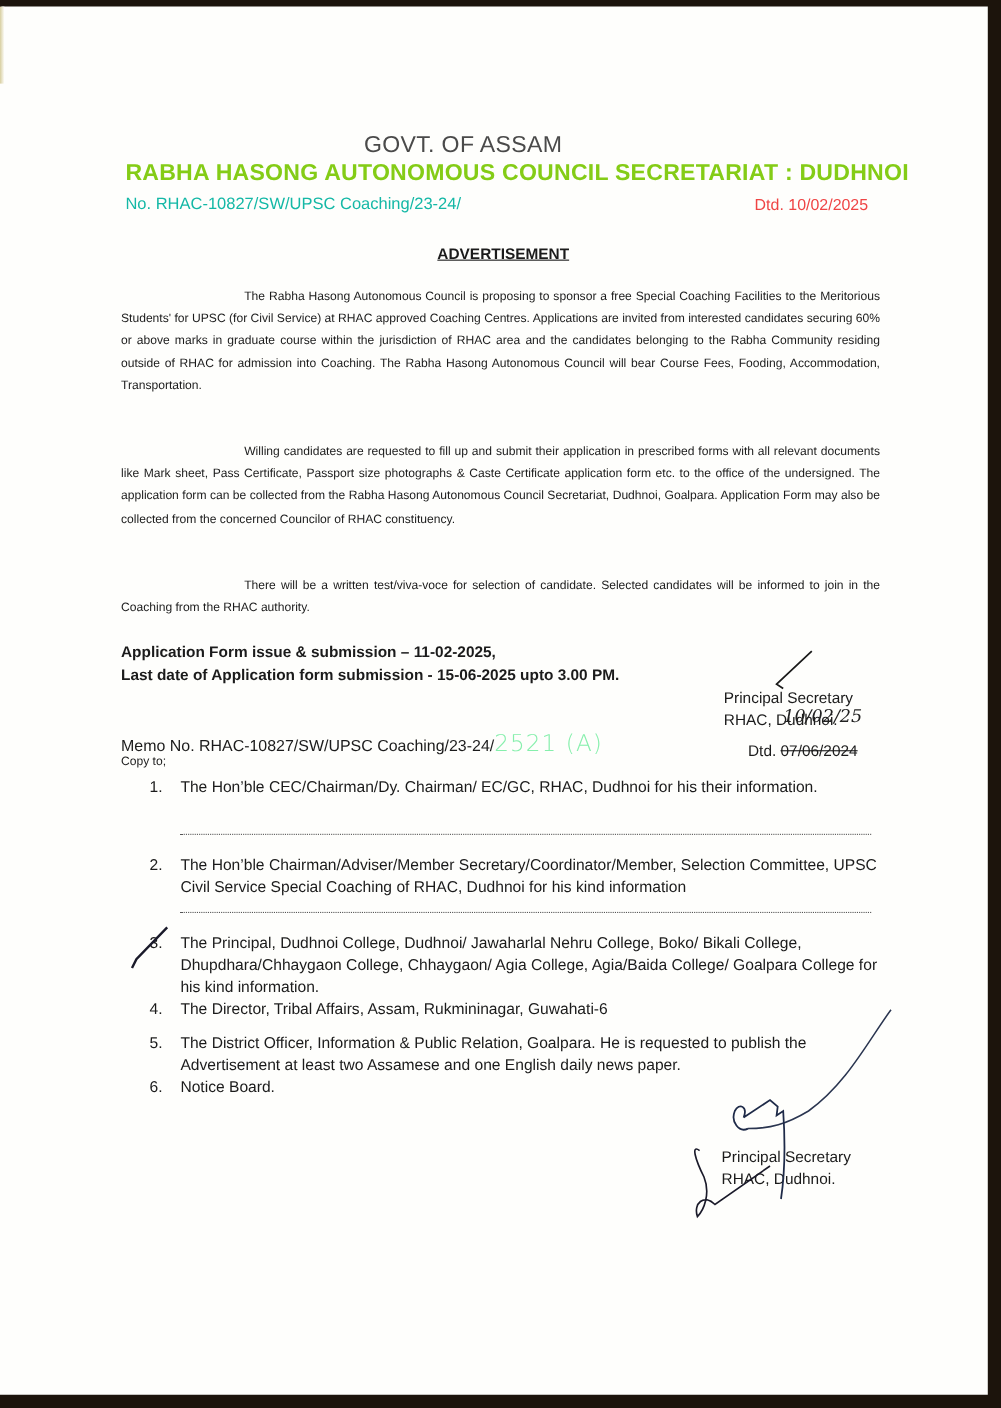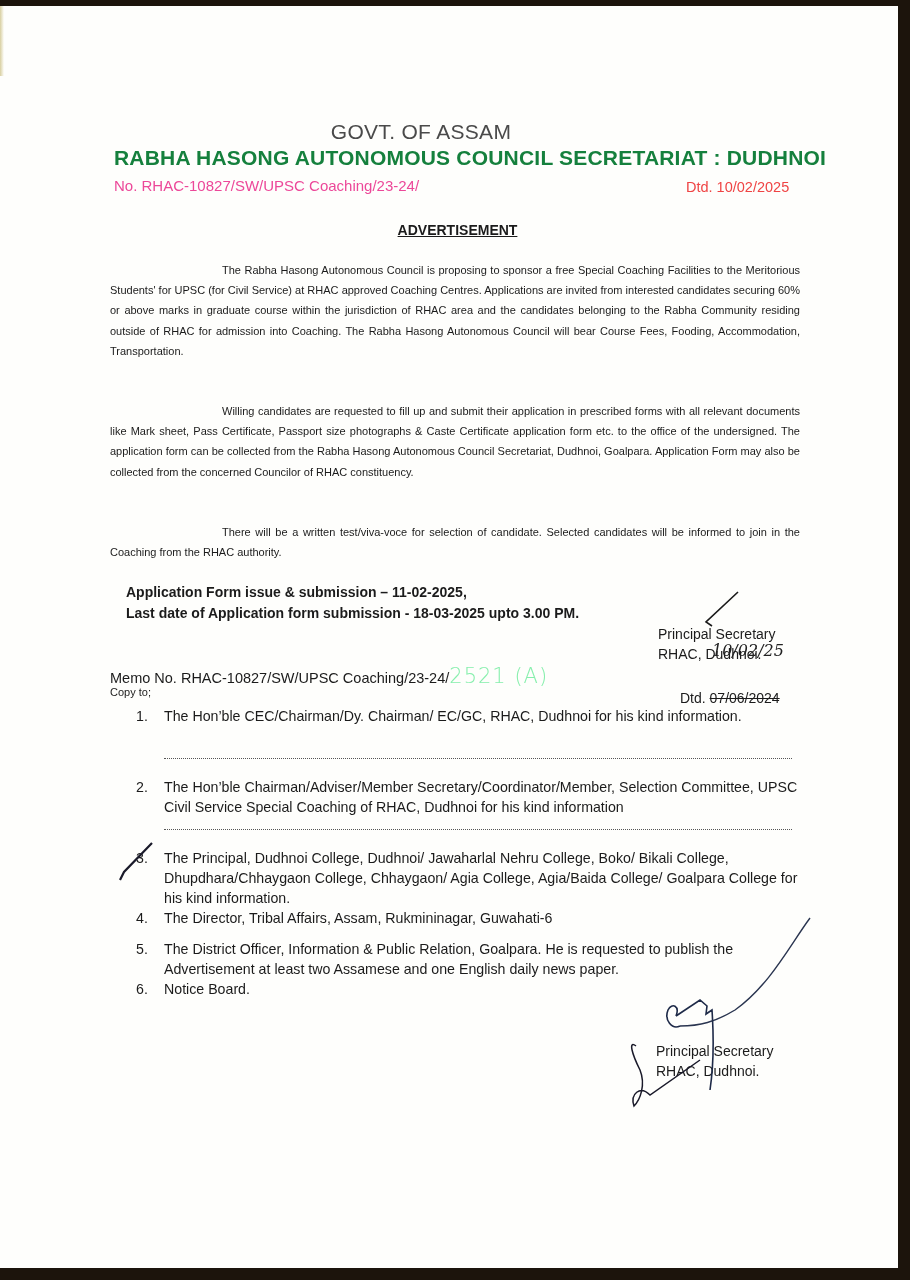--- a/index.html
+++ b/index.html
@@ -17,35 +17,35 @@
   .page-edge-left {
     position: absolute; left: 0; top: 6px; width: 4px; height: 70px;
     background: linear-gradient(to right, #d8cfa0, #fefefc);
   }
   .abs { position: absolute; white-space: nowrap; }
   .govt {
     left: 0; width: 842px; top: 120px; text-align: center;
     font-size: 21px; color: #4a4a4a; letter-spacing: 0.3px;
   }
   .council {
-    left: 114px; top: 146px; font-size: 21px; color: #15803d; font-weight: bold;
+    left: 114px; top: 146px; font-size: 21px; color: #84cc16; font-weight: bold;
     letter-spacing: 0.2px;
   }
-  .refno { left: 114px; top: 177px; font-size: 15px; color: #ec4899; }
+  .refno { left: 114px; top: 177px; font-size: 15px; color: #14b8a6; }
   .refdate { left: 686px; top: 179px; font-size: 14.5px; color: #ef4444; }
   .adtitle {
     left: 0; width: 915px; top: 222px; text-align: center;
     font-size: 14px; font-weight: bold; text-decoration: underline; color: #1b1b1b;
   }
   .para {
     position: absolute; left: 110px; width: 690px;
     font-size: 11px; line-height: 20.2px; text-align: justify; white-space: normal;
   }
   .para .indent { display: inline-block; width: 112px; }
-  .bold-line { font-weight: bold; font-size: 14px; margin-left: 16px; }
+  .bold-line { font-weight: bold; font-size: 14px; }
   .sig-block { font-size: 14px; line-height: 20px; }
   .handwritten {
     font-family: "DejaVu Serif", serif; font-style: italic;
   }
   .memo { left: 110px; top: 664px; font-size: 14.5px; }
   .memo-hand { color: #86efac; font-size: 21px; font-family: "DejaVu Sans", sans-serif; font-weight: 300; letter-spacing: 1px; text-align: center; }
   .copyto { left: 110px; top: 686px; font-size: 11px; }
   .list-item { position: absolute; left: 136px; width: 660px; font-size: 14.2px; line-height: 20px; }
   .list-item .num { position: absolute; left: 0; top: 0; width: 24px; }
   .list-item .txt { position: absolute; left: 28px; width: 640px; white-space: normal; }
@@ -67,41 +67,41 @@
 <div class="abs refno">No. RHAC-10827/SW/UPSC Coaching/23-24/</div>
 <div class="abs refdate">Dtd. 10/02/2025</div>
 
 <div class="abs adtitle">ADVERTISEMENT</div>
 
 <div class="para" style="top:260px;"><span class="indent"></span><span>The Rabha Hasong Autonomous Council is proposing to sponsor a free Special Coaching Facilities to the Meritorious Students' for UPSC (for Civil Service) at RHAC approved Coaching Centres. Applications are invited from interested candidates securing 60% or above marks in graduate course within the jurisdiction of RHAC area and the candidates belonging to the Rabha Community residing outside of RHAC for admission into Coaching. The Rabha Hasong Autonomous Council will bear Course Fees, Fooding, Accommodation, Transportation.</span></div>
 <div class="para" style="top:401px;"><span class="indent"></span><span>Willing candidates are requested to fill up and submit their application in prescribed forms with all relevant documents like Mark sheet, Pass Certificate, Passport size photographs &amp; Caste Certificate application form etc. to the office of the undersigned. The application form can be collected from the Rabha Hasong Autonomous Council Secretariat, Dudhnoi, Goalpara. Application Form may also be collected from the concerned Councilor of RHAC constituency.</span></div>
 <div class="para" style="top:522px;"><span class="indent"></span><span>There will be a written test/viva-voce for selection of candidate. Selected candidates will be informed to join in the Coaching from the RHAC authority.</span></div>
 
 <div class="abs bold-line" style="left:110px; top:584px;">Application Form issue &amp; submission – 11-02-2025,</div>
-<div class="abs bold-line" style="left:110px; top:605px;">Last date of Application form submission - 18-03-2025 upto 3.00 PM.</div>
+<div class="abs bold-line" style="left:110px; top:605px;">Last date of Application form submission - 15-06-2025 upto 3.00 PM.</div>
 
 <div class="abs sig-block" style="left:658px; top:624px;">
   <div>Principal Secretary</div>
   <div>RHAC, Dudhnoi.</div>
 </div>
 
 <div class="abs memo">
   <span>Memo No. RHAC-10827/SW/UPSC Coaching/23-24/</span><span class="memo-hand">2521 (A)</span>
 </div>
-<div class="abs" style="left:680px; top:690px; font-size:14px;">
+<div class="abs" style="left:680px; top:674px; font-size:14px;">
   <span>Dtd.</span>
   <span class="strike">07/06/2024</span>
 </div>
 <div class="abs handwritten" style="left:712px; top:641px; font-size:16px; color:#222;">10/02/25</div>
 
 <div class="abs copyto">Copy to;</div>
 
 <div class="list-item" style="top:706px;">
   <span class="num">1.</span>
-  <span class="txt">The Hon’ble CEC/Chairman/Dy. Chairman/ EC/GC, RHAC, Dudhnoi for his kind information.</span>
+  <span class="txt">The Hon’ble CEC/Chairman/Dy. Chairman/ EC/GC, RHAC, Dudhnoi for his their information.</span>
 </div>
 <div class="dots" style="top:758px;"></div>
 
 <div class="list-item" style="top:777px;">
   <span class="num">2.</span>
   <span class="txt">The Hon’ble Chairman/Adviser/Member Secretary/Coordinator/Member, Selection Committee, UPSC Civil Service Special Coaching of RHAC, Dudhnoi for his kind information</span>
 </div>
 <div class="dots" style="top:829px;"></div>
 
 <div class="list-item" style="top:848px;">

